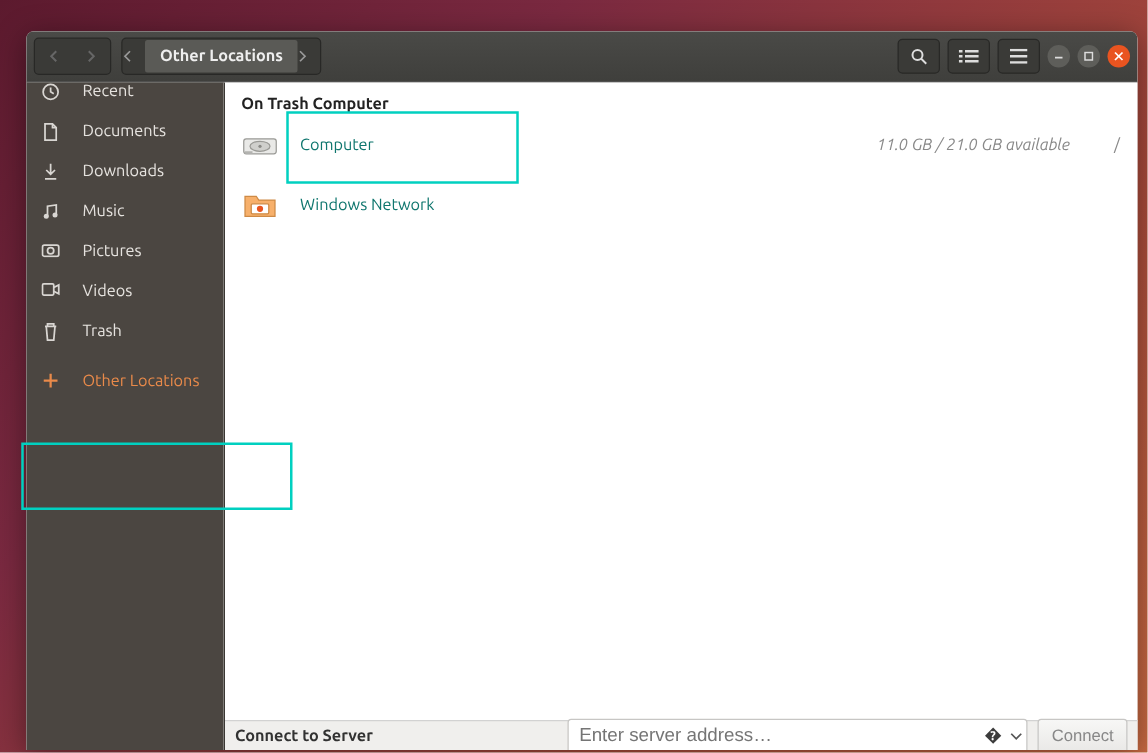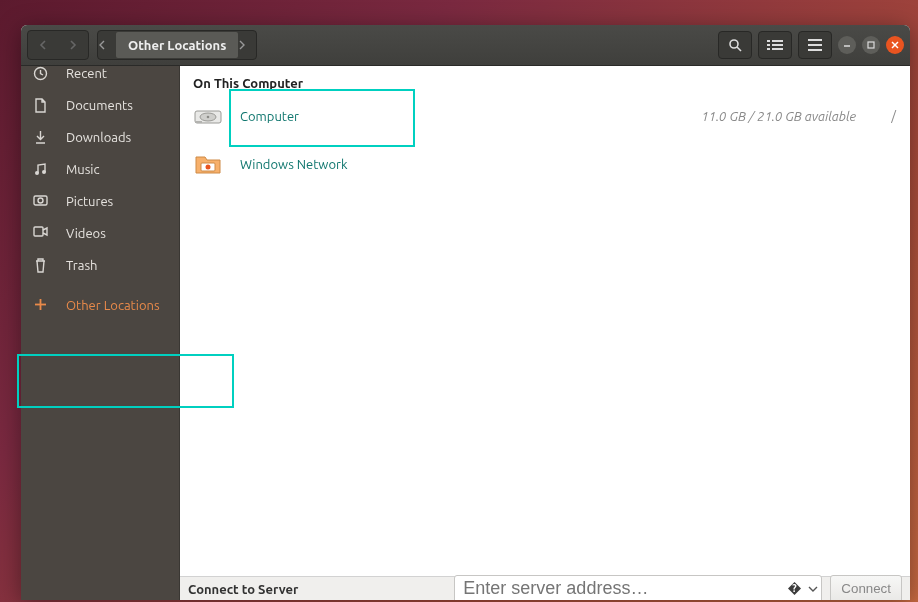--- a/index.html
+++ b/index.html
@@ -180,21 +180,21 @@
   flex: 1;
   margin-left: 148px;
   position: relative;
 }
 .server-input {
   width: 100%;
   height: 28px;
   border: 1px solid #c7c6c4;
   border-radius: 3px;
   padding: 0 54px 0 8px;
-  font-size: 18px;
+  font-size: 15px;
   background: #fff;
   color: #333;
 }
 .server-icons {
   position: absolute;
   right: 4px;
   top: 0;
   height: 28px;
   display: flex;
   align-items: center;
@@ -355,21 +355,21 @@
               <line x1="6.5" y1="1" x2="6.5" y2="12" stroke="currentColor" stroke-width="1.8"></line>
               <line x1="1" y1="6.5" x2="12" y2="6.5" stroke="currentColor" stroke-width="1.8"></line>
             </svg>
           </span>
         <span>Other Locations</span>
       </div>
     </div>
 
     <div class="content">
       <div class="content-main">
-        <div class="section-head">On This Computer</div>
+        <div class="section-head">On Trash Computer</div>
         <div class="row">
           <div class="row-icon">
             <svg width="28" height="22" viewBox="0 0 28 22">
                 <rect x="1" y="6" width="26" height="12" rx="2" fill="#e9e9e7" stroke="#9a9a96"></rect>
                 <ellipse cx="14" cy="12" rx="8" ry="4" fill="#cfcfcc" stroke="#9a9a96"></ellipse>
                 <circle cx="14" cy="12" r="1.3" fill="#8a8a86"></circle>
                 <rect x="2" y="16" width="6" height="2" fill="#b3b3b0"></rect>
               </svg>
           </div>
           <div class="row-name">Computer</div>

